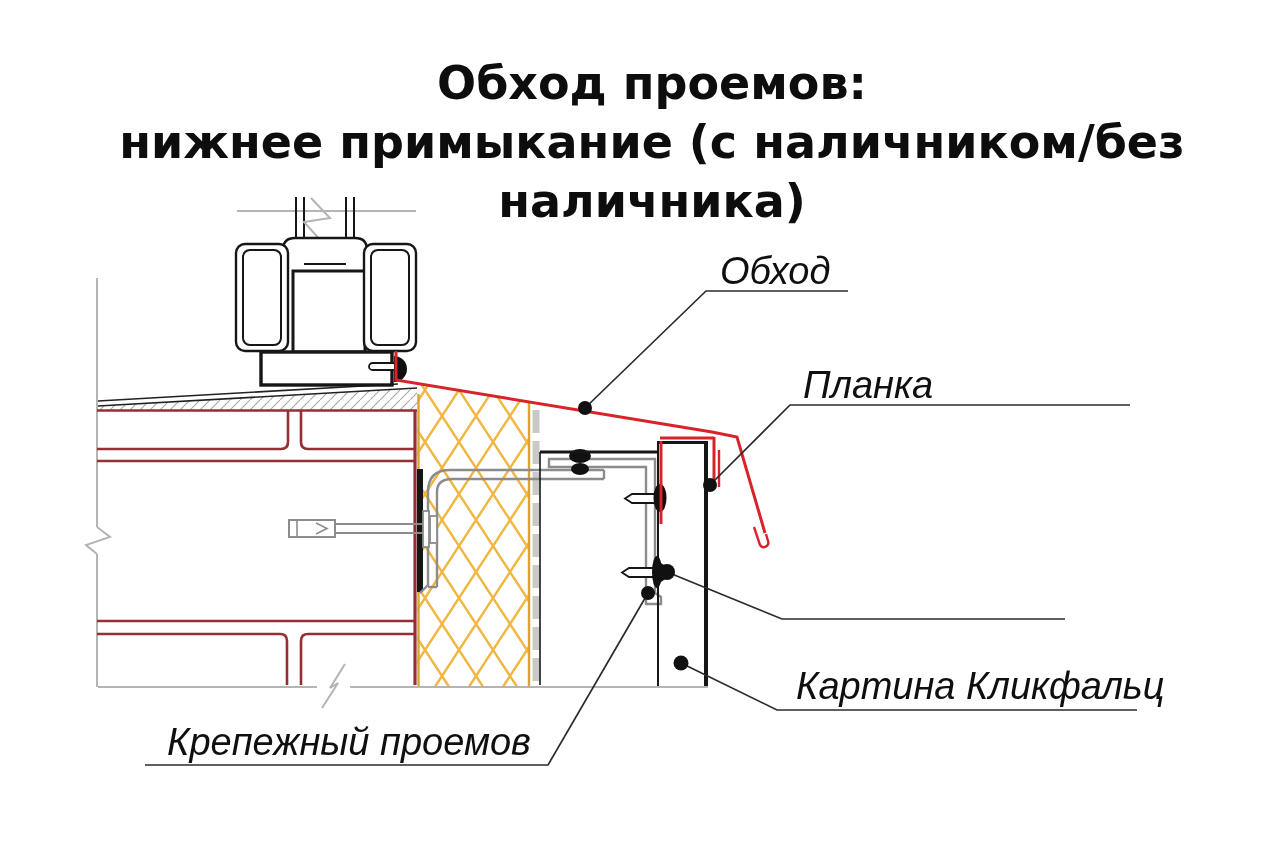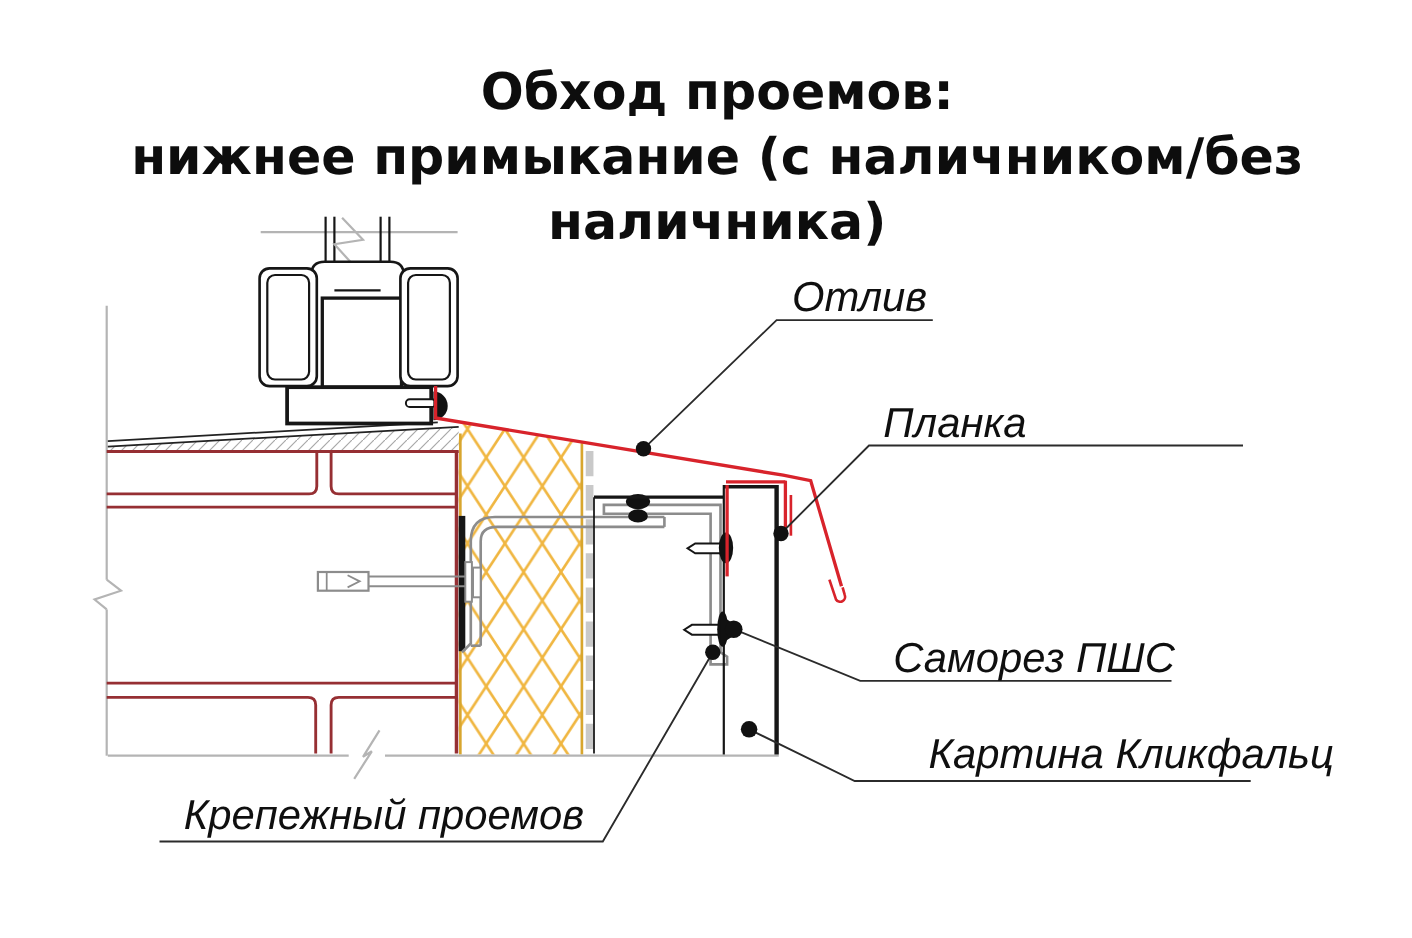--- a/index.html
+++ b/index.html
@@ -148,25 +148,24 @@
       <circle cx="681" cy="663" r="7.5"></circle>
       <circle cx="648" cy="593" r="7"></circle>
     </g>
   </svg>
 
   <div class="title-block">
     <div>Обход проемов:</div>
     <div>нижнее примыкание (с наличником/без наличника)</div>
   </div>
 
-  <div class="callout" style="left:720px;top:249px;">Отлив</div>
+  <div class="callout" style="left:720px;top:249px;">Обход</div>
 
   <div class="callout two-line" style="left:803px;top:362px;">
     <div>Планка</div>
   </div>
 
-  <div class="callout" style="left:812px;top:577px;">Саморез ПШС</div>
 
-  <div class="callout" style="left:844px;top:664px;">Картина Кликфальц</div>
+  <div class="callout" style="left:796px;top:664px;">Картина Кликфальц</div>
 
   <div class="callout" style="left:167px;top:720px;">Крепежный проемов</div>
 
 </div>
 
 </body></html>

